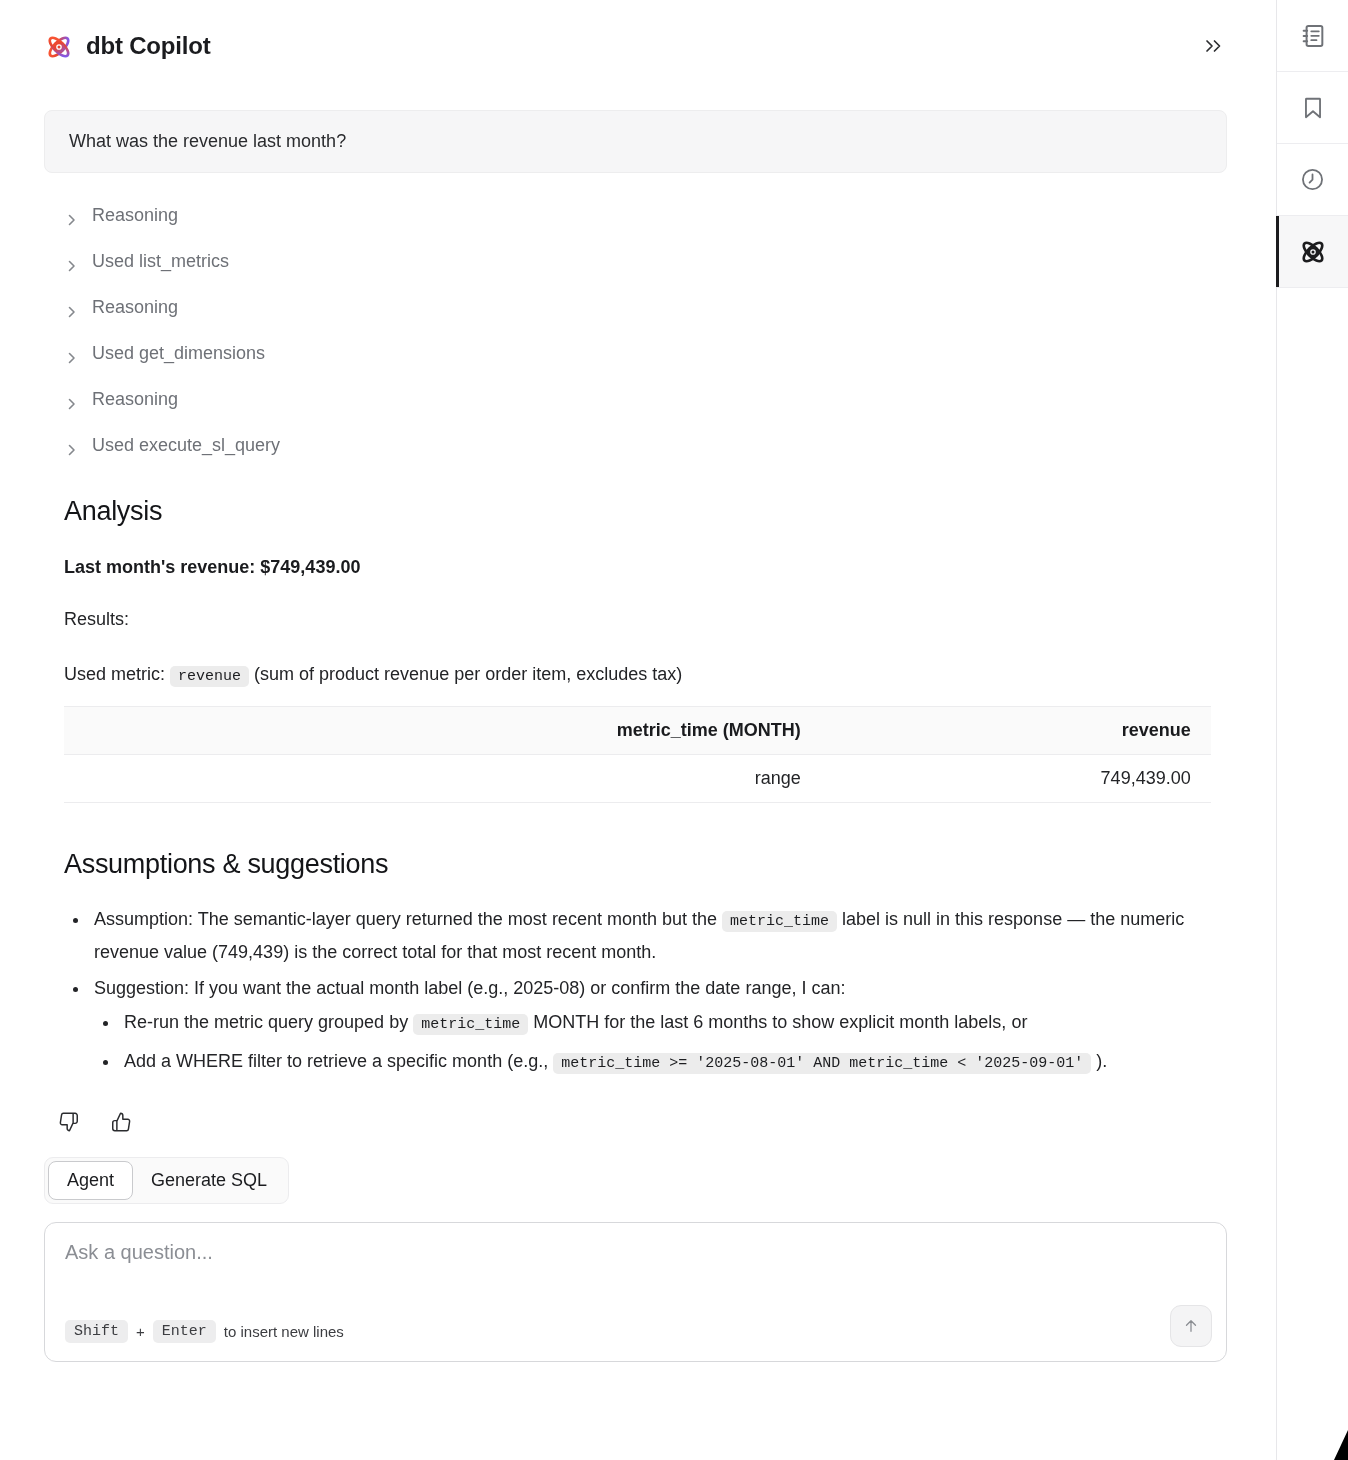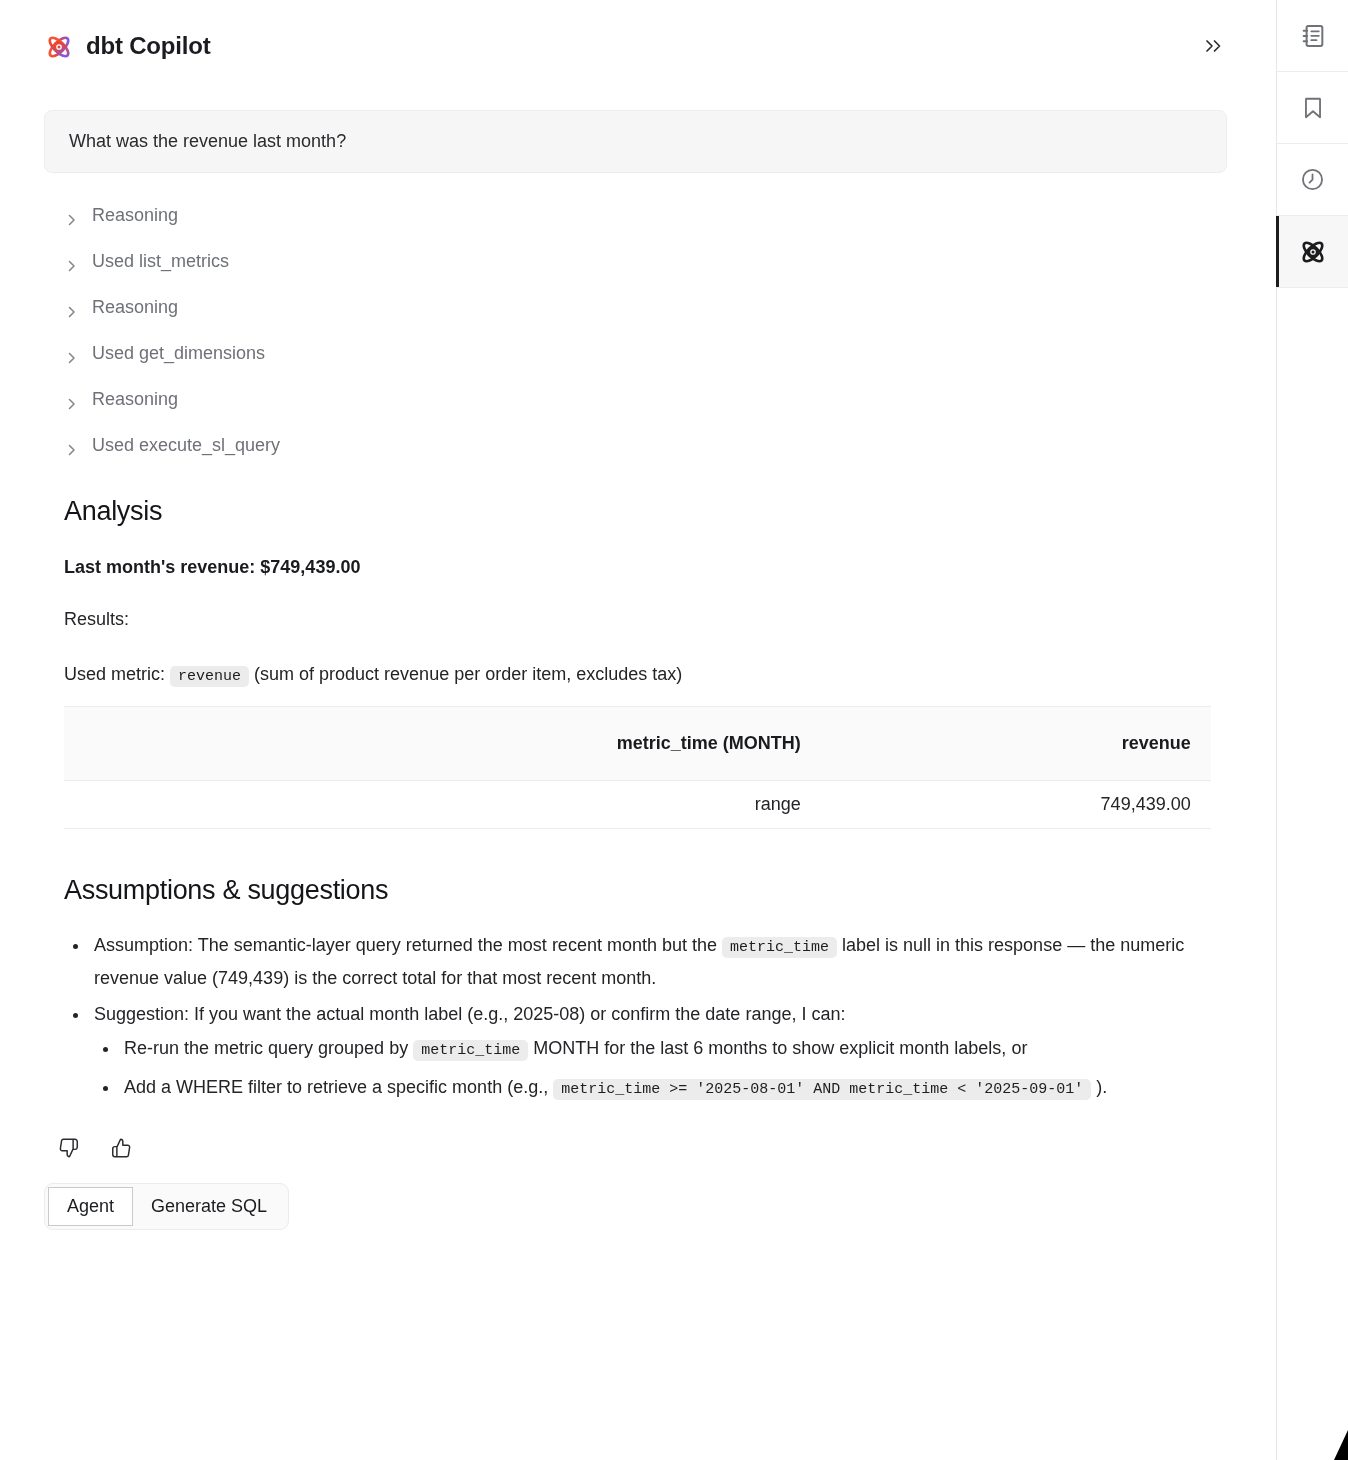--- a/index.html
+++ b/index.html
@@ -31,39 +31,39 @@
   h2 { font-size:27px; font-weight:400; color:#141518; letter-spacing:-0.3px; }
   .h-analysis { margin-top:40px; }
   .p-strong { margin-top:30px; font-size:18px; font-weight:700; color:#1a1b1e; }
   .p-line { margin-top:28px; font-size:18px; line-height:27px; color:#232427; }
   .chip { font-family:"Liberation Mono","DejaVu Sans Mono",monospace; font-size:15px;
     background:#ececec; border-radius:5px; padding:2px 8px; color:#1d1e21; }
 
   
   table { width:98.6%; border-collapse:collapse; margin-top:16px; font-size:18px; }
   thead th { background:#fafafa; font-weight:700; color:#1a1b1e; text-align:right;
-    padding:26px 20px; border-top:1px solid #ececee; border-bottom:1px solid #ececee; }
+    padding:13px 20px; border-top:1px solid #ececee; border-bottom:1px solid #ececee; }
   tbody td { text-align:right; padding:13px 20px; border-bottom:1px solid #ececee; color:#232427; }
   th.c1, td.c1 { width:66%; }
 
   
   .h-assump { margin-top:46px; }
   ul.blts { margin:24px 0 0 26px; list-style:disc; }
   ul.blts li { font-size:18px; line-height:30px; color:#232427; margin-bottom:6px; padding-left:4px; }
   ul.blts ul { margin:4px 0 0 26px; list-style:disc; }
 
   
   .feedback { margin-top:32px; margin-left:14px; display:flex; gap:30px; }
   .fb-btn { background:none; border:none; cursor:pointer; padding:0; width:22px; height:22px; }
 
   
   .toggle { margin-top:24px; display:inline-flex; background:#fafafa; border:1px solid #ececee;
     border-radius:9px; padding:3px; align-items:stretch; }
   .toggle button { font-family:inherit; font-size:18px; border:none; background:transparent;
-    padding:8px 18px; color:#1b1c1f; cursor:pointer; border-radius:0; }
+    padding:8px 18px; color:#1b1c1f; cursor:pointer; border-radius:8px; }
   .toggle button.sel { background:#ffffff; border:1px solid #c9cacd; font-weight:500; }
 
   
   .composer { margin-top:18px; border:1px solid #d7d8db; border-radius:12px; height:140px;
     position:relative; padding:18px 20px; }
   .composer textarea { width:100%; height:56px; border:none; outline:none; resize:none;
     font-family:inherit; font-size:20px; color:#2a2b2e; background:transparent; }
   .composer textarea::placeholder { color:#8b8e94; }
   .hint { position:absolute; left:20px; bottom:18px; display:flex; align-items:center;
     gap:8px; font-size:15px; color:#3c3d41; }
@@ -224,20 +224,34 @@
       </button>
     </div>
 
     
     <div class="toggle">
       <button class="sel">Agent</button>
       <button>Generate SQL</button>
     </div>
 
     
+    <div class="composer">
+      <textarea placeholder="Ask a question..." style=""></textarea>
+      <div class="hint">
+        <span class="kbd">Shift</span>
+        <span>+</span>
+        <span class="kbd">Enter</span>
+        <span>to insert new lines</span>
+      </div>
+      <button class="send-btn" title="Send">
+        <svg width="18" height="18" viewBox="0 0 24 24" fill="none">
+          <path d="M12 19V5M6 11l6-6 6 6" stroke="#8a8d92" stroke-width="1.7" stroke-linecap="round" stroke-linejoin="round"></path>
+        </svg>
+      </button>
+    </div>
   </div>
 
   <div class="rail">
     <button class="rail-btn" title="">
       <svg width="28" height="28" viewBox="0 0 24 24" fill="none">
         <rect x="6.5" y="3.5" width="13.5" height="17" rx="1.5" stroke="#6f7277" stroke-width="1.7"></rect>
         <path d="M4 7.5h3M4 12h3M4 16.5h3" stroke="#6f7277" stroke-width="1.7" stroke-linecap="round"></path>
         <path d="M10.5 8h6.5M10.5 11.8h6.5M10.5 15.6h4.5" stroke="#6f7277" stroke-width="1.5" stroke-linecap="round"></path>
       </svg>
     </button>

